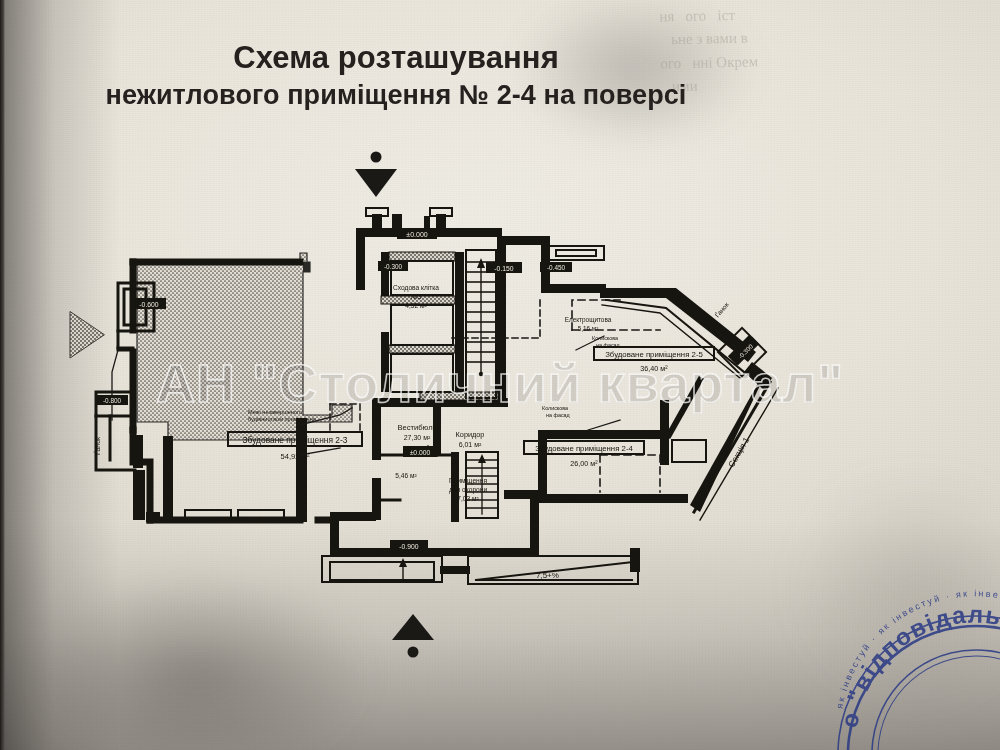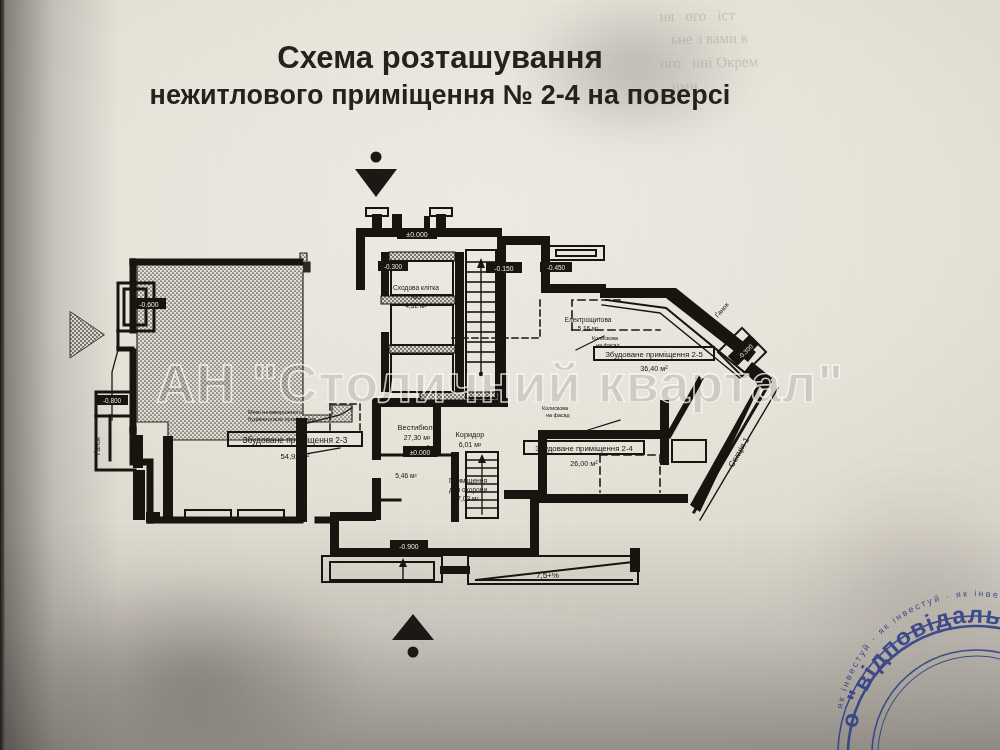--- a/index.html
+++ b/index.html
@@ -44,21 +44,20 @@
     background-image:
       repeating-linear-gradient(0deg, rgba(0,0,0,.05) 0 1px, rgba(0,0,0,0) 1px 2px),
       repeating-linear-gradient(90deg, rgba(0,0,0,.04) 0 1px, rgba(0,0,0,0) 1px 3px);
   }
 
   
   .title{
     position:absolute;left:0;top:38px;width:792px;text-align:center;
     color:#24211e;font-size:31px;line-height:1.30;font-weight:700;
     letter-spacing:.1px;
-    padding-left:44px;
   }
   .title .l2{font-size:27px;}
 
   
   .ghost{
     position:absolute;color:#9b968d;opacity:.40;font-size:15px;line-height:1.55;
     font-family:"Liberation Serif", serif; transform:rotate(-1.2deg);
   }
 
   

